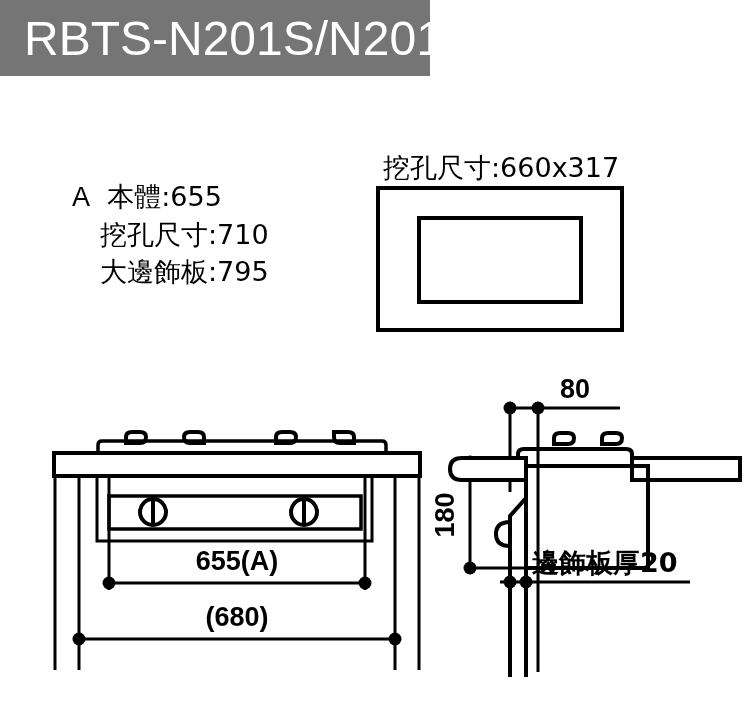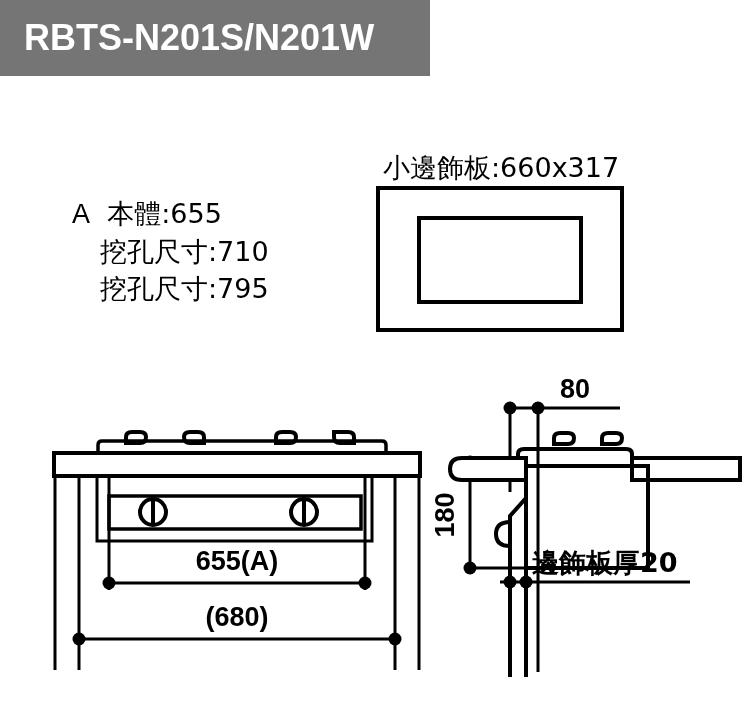--- a/index.html
+++ b/index.html
@@ -22,33 +22,33 @@
     left: 0;
     top: 0;
     width: 430px;
     height: 76px;
     background: #757575;
     display: flex;
     align-items: center;
   }
   #header-title {
     color: #ffffff;
-    font-size: 36px;
-    font-weight: bold;
+    font-size: 48px;
+    font-weight: normal;
     letter-spacing: 0px;
     margin-left: 24px;
     white-space: nowrap;
     font-family: "Liberation Sans", "DejaVu Sans", sans-serif;
   }
 
   
   #spec-block {
     position: absolute;
     left: 72px;
-    top: 195px;
+    top: 178px;
     font-size: 27px;
     line-height: 37px;
     white-space: nowrap;
   }
   #spec-block .spec-line {
     display: block;
     font-family: "DejaVu Sans", "Liberation Sans", sans-serif;
   }
   #spec-block .spec-line.indent {
     padding-left: 28px;
@@ -96,25 +96,25 @@
 <div id="header-banner">
   <span id="header-title">RBTS-N201S/N201W</span>
 </div>
 
 <div id="spec-block">
   <span class="spec-line"><span class="code-letter">A</span>&nbsp;&nbsp;<span>本體:655</span></span>
   <span class="spec-line indent">
     <span>挖孔尺寸:710</span>
   </span>
   <span class="spec-line indent">
-    <span>挖孔尺寸:795</span>
+    <span>大邊飾板:795</span>
   </span>
 </div>
 
-<div id="cutout-label">小邊飾板:660x317</div>
+<div id="cutout-label">挖孔尺寸:660x317</div>
 
 <div id="cutout-drawing" class="drawing">
   <svg width="248" height="146" viewBox="0 0 248 146">
     <rect x="2" y="2" width="244" height="142" fill="none" stroke="#000000" stroke-width="4"></rect>
     <rect x="43" y="32" width="162" height="84" fill="none" stroke="#000000" stroke-width="4"></rect>
   </svg>
 </div>
 
 <div id="front-drawing" class="drawing">
   <svg width="400" height="260" viewBox="0 0 400 260">

